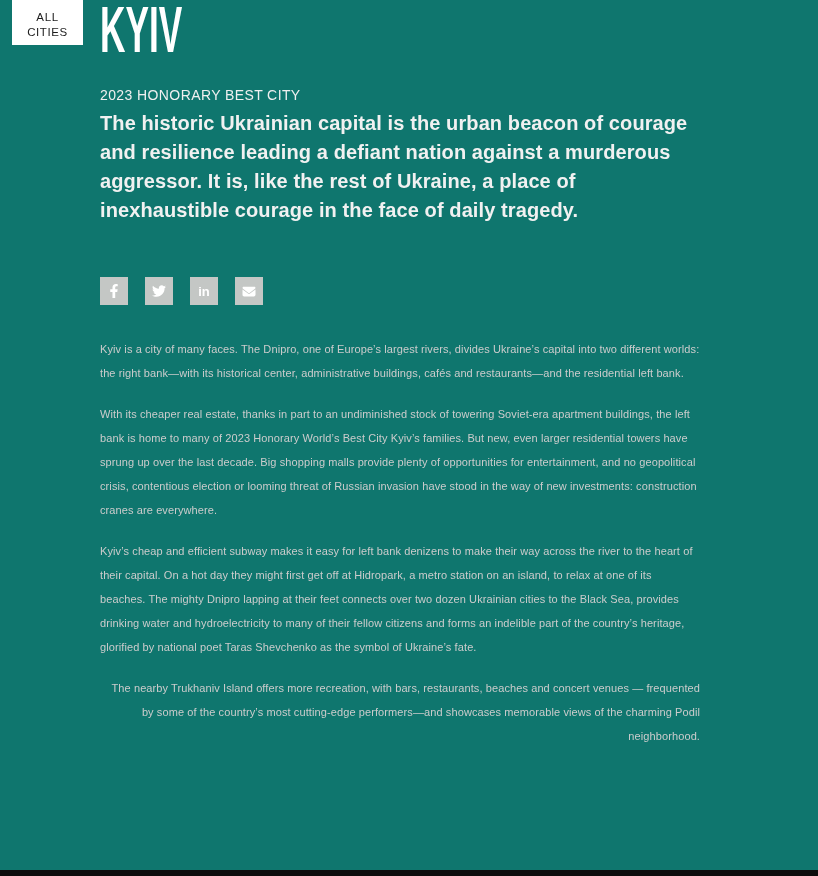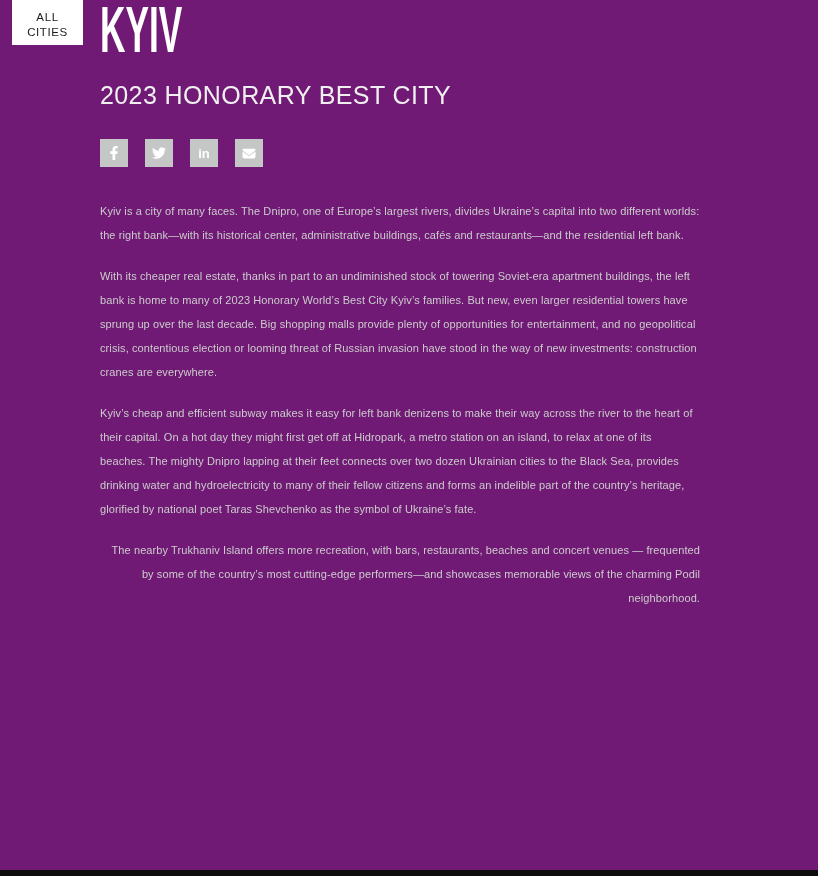--- a/index.html
+++ b/index.html
@@ -1,21 +1,21 @@
 <!DOCTYPE html>
 <html><head>
 <meta charset="utf-8">
 <style>
   * { margin: 0; padding: 0; box-sizing: border-box; }
   html, body { background: #161616; }
   .page {
     position: relative;
     width: 818px;
     height: 876px;
-    background: #701a75;
+    background: #0f766e;
     overflow: hidden;
     font-family: "Liberation Sans", sans-serif;
   }
   .all-cities-btn {
     position: absolute;
     left: 12px;
     top: -6px;
     width: 71px;
     height: 51px;
     background: #ffffff;
@@ -43,21 +43,21 @@
     line-height: 64px;
     font-weight: 700;
     color: #ffffff;
     letter-spacing: 0px;
     transform: scaleX(0.55);
     transform-origin: left center;
     white-space: nowrap;
   }
   .subtitle {
     margin-top: 21px;
-    font-size: 25px;
+    font-size: 14px;
     line-height: 24px;
     font-weight: 500;
     letter-spacing: 0.4px;
     color: #f0f0f0;
   }
   .intro {
     margin-top: 2px;
     font-size: 20px;
     line-height: 29px;
     font-weight: 600;
@@ -73,20 +73,21 @@
   .share-btn {
     width: 28px;
     height: 28px;
     background: #c4c7c5;
     border: none;
     display: flex;
     align-items: center;
     justify-content: center;
     cursor: pointer;
     padding: 14px;
+    margin-top: 20px;
   }
   .share-btn svg { display: block; }
   .linkedin-glyph {
     color: #ffffff;
     font-size: 13px;
     font-weight: 700;
     font-family: "Liberation Sans", sans-serif;
     line-height: 1;
   }
   .article {
@@ -118,20 +119,21 @@
     <span>ALL</span><br>
     <span>CITIES</span>
   </button>
 
   <div class="content">
 
     <h1 class="city-title">KYIV</h1>
 
     <div class="subtitle">2023 HONORARY BEST CITY</div>
 
+    <div class="intro">The historic Ukrainian capital is the urban beacon of courage and resilience leading a defiant nation against a murderous aggressor. It is, like the rest of Ukraine, a place of inexhaustible courage in the face of daily tragedy.</div>
 
     <div class="share-row">
       <button class="share-btn">
         <span>
           <svg width="14" height="14" viewBox="0 0 320 512" fill="#ffffff" aria-hidden="true">
             <path d="M279.14 288l14.22-92.66h-88.91v-60.13c0-25.35 12.42-50.06 52.24-50.06h40.42V6.26S260.43 0 225.36 0c-73.22 0-121.08 44.38-121.08 124.72v70.62H22.89V288h81.39v224h100.17V288z"></path>
           </svg>
         </span>
       </button>
       <button class="share-btn">

